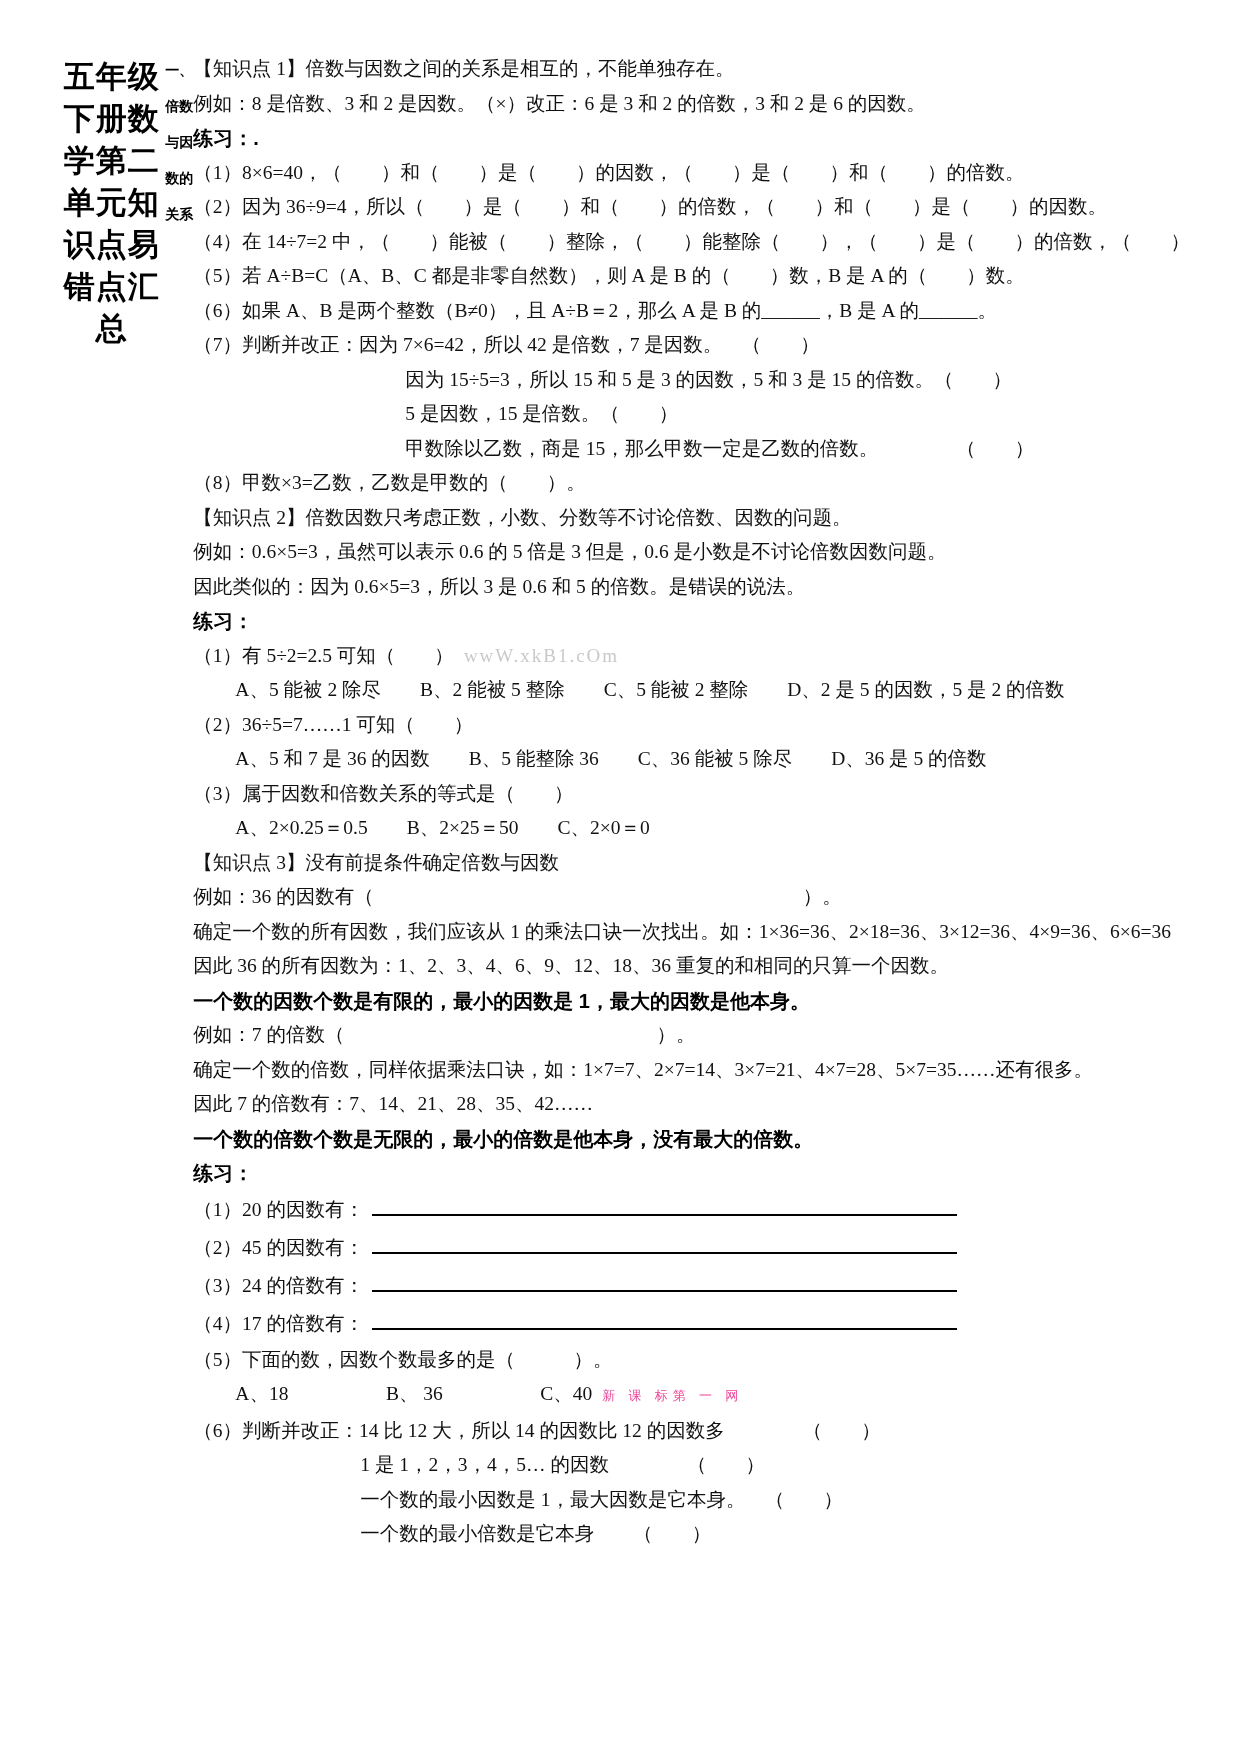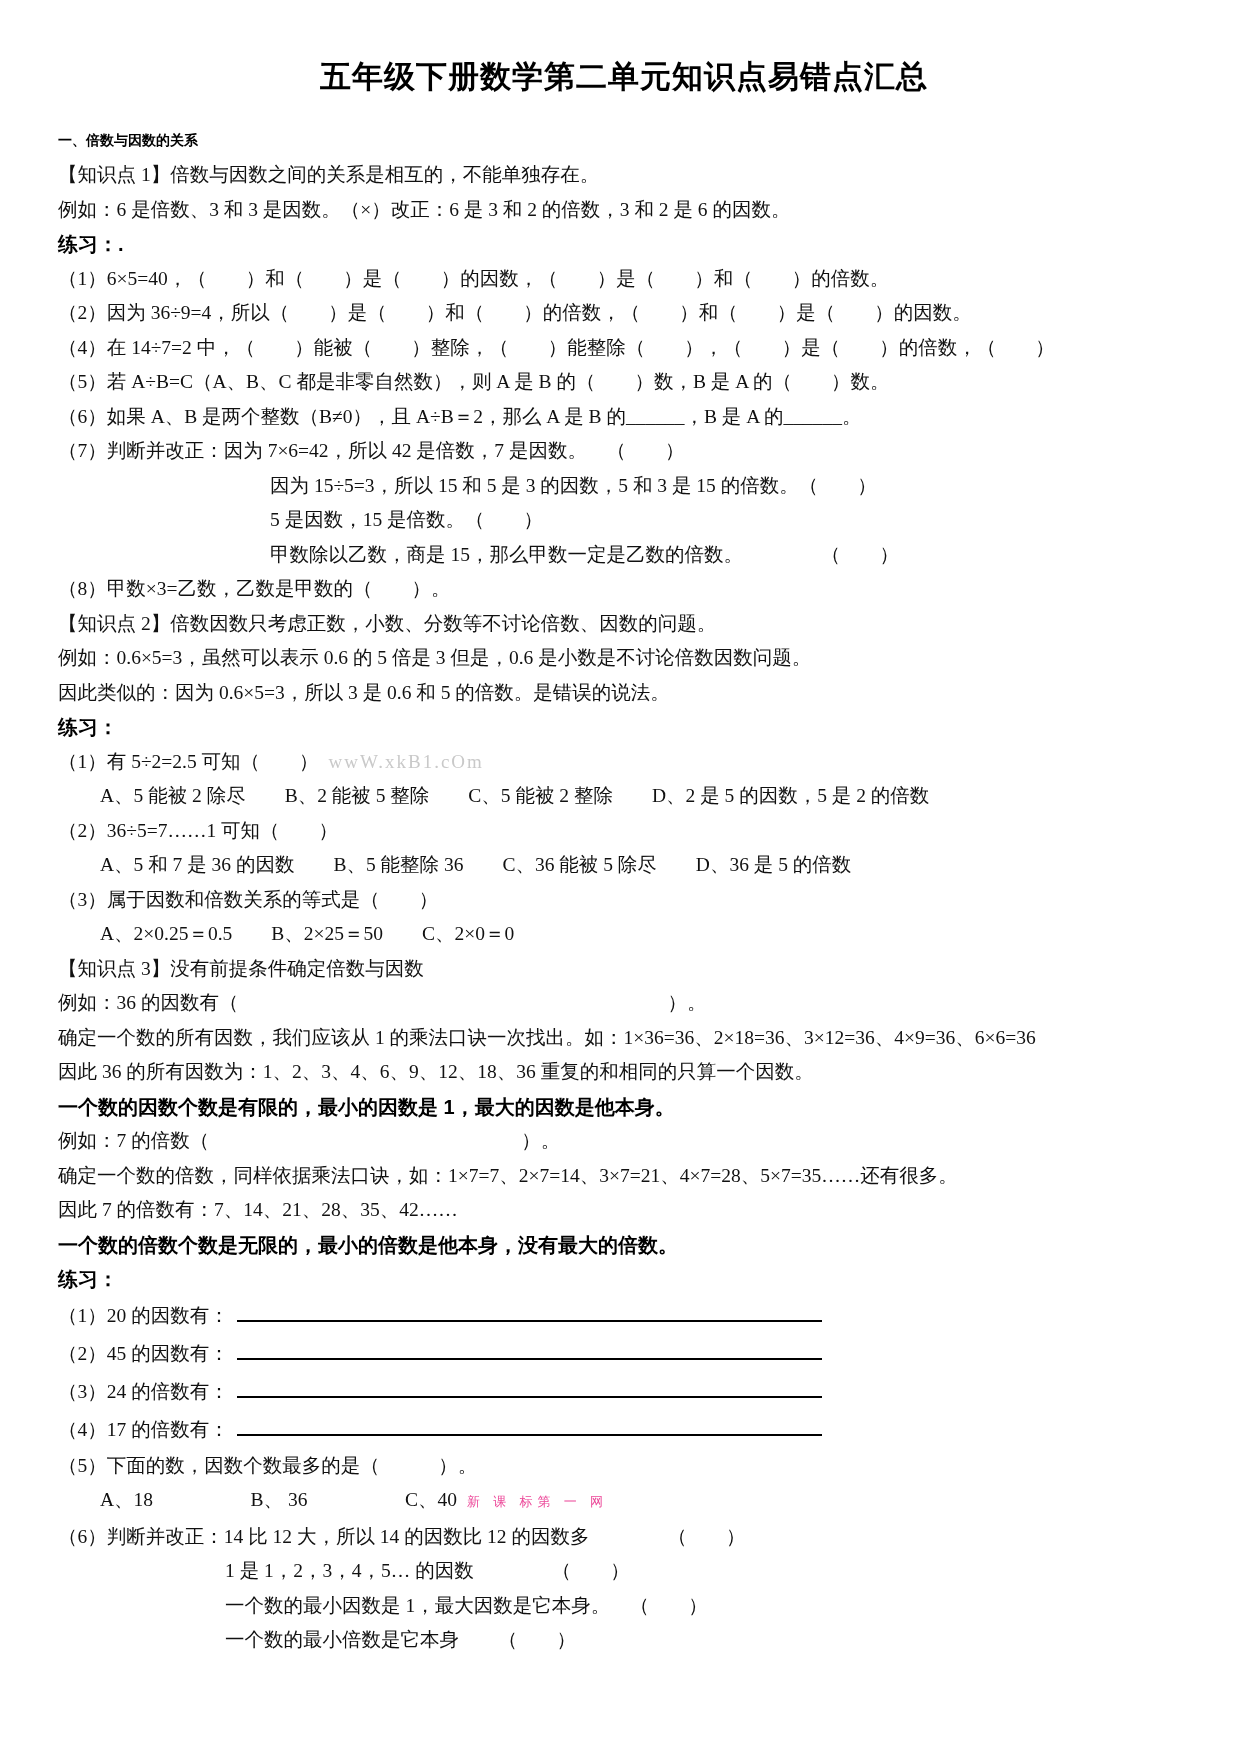--- a/index.html
+++ b/index.html
@@ -3,21 +3,21 @@
 <meta charset="utf-8">
 <style>
   html,body { margin:0; padding:0; }
   body {
     width:1240px; height:1754px; background:#ffffff; color:#111;
     font-family:"Liberation Serif","DejaVu Serif",serif;
   }
   .page {
     box-sizing:border-box; width:1240px; height:1300px;
     padding:52px 50px 26px 58px;
-    display:flex; flex-direction:column;
+    display:flex; flex-direction:row;
   }
   .title {
     text-align:center;
     font-family:"Liberation Sans","DejaVu Sans",sans-serif;
     font-weight:bold; font-size:31px; letter-spacing:1px;
     margin:4px 0 24px 0; color:#000;
   }
   .heading {
     font-family:"Liberation Sans","DejaVu Sans",sans-serif;
     font-weight:bold; font-size:14px; line-height:36px; color:#000;
@@ -39,23 +39,23 @@
   .wm2 { color:#ec4899; font-size:13px; letter-spacing:5px; margin-left:10px; }
 </style>
 </head>
 <body>
 
 <div class="page">
   <div class="title">五年级下册数学第二单元知识点易错点汇总</div>
   <div class="heading">一、倍数与因数的关系</div>
   <div id="doc-body">
       <div class="ln ind0"><span>【知识点 1】倍数与因数之间的关系是相互的，不能单独存在。</span></div>
-      <div class="ln ind0"><span>例如：6 是倍数、3 和 3 是因数。（×）改正：6 是 3 和 2 的倍数，3 和 2 是 6 的因数。</span></div>
+      <div class="ln ind0"><span>例如：8 是倍数、3 和 2 是因数。（×）改正：6 是 3 和 2 的倍数，3 和 2 是 6 的因数。</span></div>
       <div class="ln ind0 bold"><span>练习：.</span></div>
-      <div class="ln ind0"><span>（1）6×5=40，（　　）和（　　）是（　　）的因数，（　　）是（　　）和（　　）的倍数。</span></div>
+      <div class="ln ind0"><span>（1）8×6=40，（　　）和（　　）是（　　）的因数，（　　）是（　　）和（　　）的倍数。</span></div>
       <div class="ln ind0"><span>（2）因为 36÷9=4，所以（　　）是（　　）和（　　）的倍数，（　　）和（　　）是（　　）的因数。</span></div>
       <div class="ln ind0"><span>（4）在 14÷7=2 中，（　　）能被（　　）整除，（　　）能整除（　　），（　　）是（　　）的倍数，（　　）</span></div>
       <div class="ln ind0"><span>（5）若 A÷B=C（A、B、C 都是非零自然数），则 A 是 B 的（　　）数，B 是 A 的（　　）数。</span></div>
       <div class="ln ind0"><span>（6）如果 A、B 是两个整数（B≠0），且 A÷B＝2，那么 A 是 B 的______，B 是 A 的______。</span></div>
       <div class="ln ind0"><span>（7）判断并改正：因为 7×6=42，所以 42 是倍数，7 是因数。　（　　）</span></div>
       <div class="ln ind2"><span>因为 15÷5=3，所以 15 和 5 是 3 的因数，5 和 3 是 15 的倍数。（　　）</span></div>
       <div class="ln ind2"><span>5 是因数，15 是倍数。（　　）</span></div>
       <div class="ln ind2"><span>甲数除以乙数，商是 15，那么甲数一定是乙数的倍数。　　　　（　　）</span></div>
       <div class="ln ind0"><span>（8）甲数×3=乙数，乙数是甲数的（　　）。</span></div>
       <div class="ln ind0"><span>【知识点 2】倍数因数只考虑正数，小数、分数等不讨论倍数、因数的问题。</span></div>

